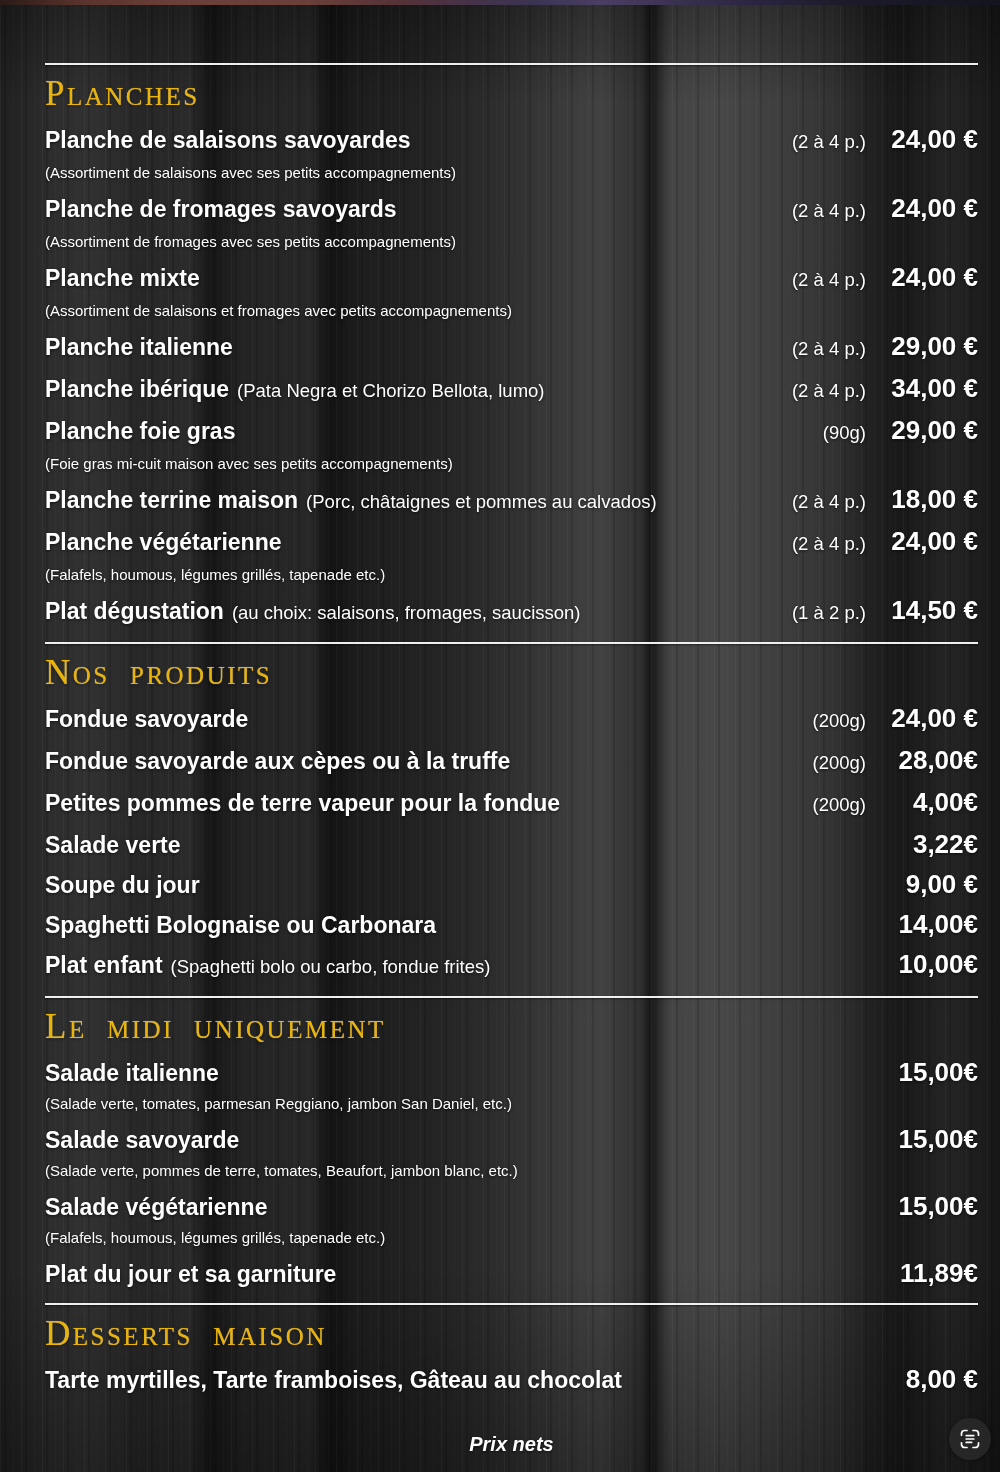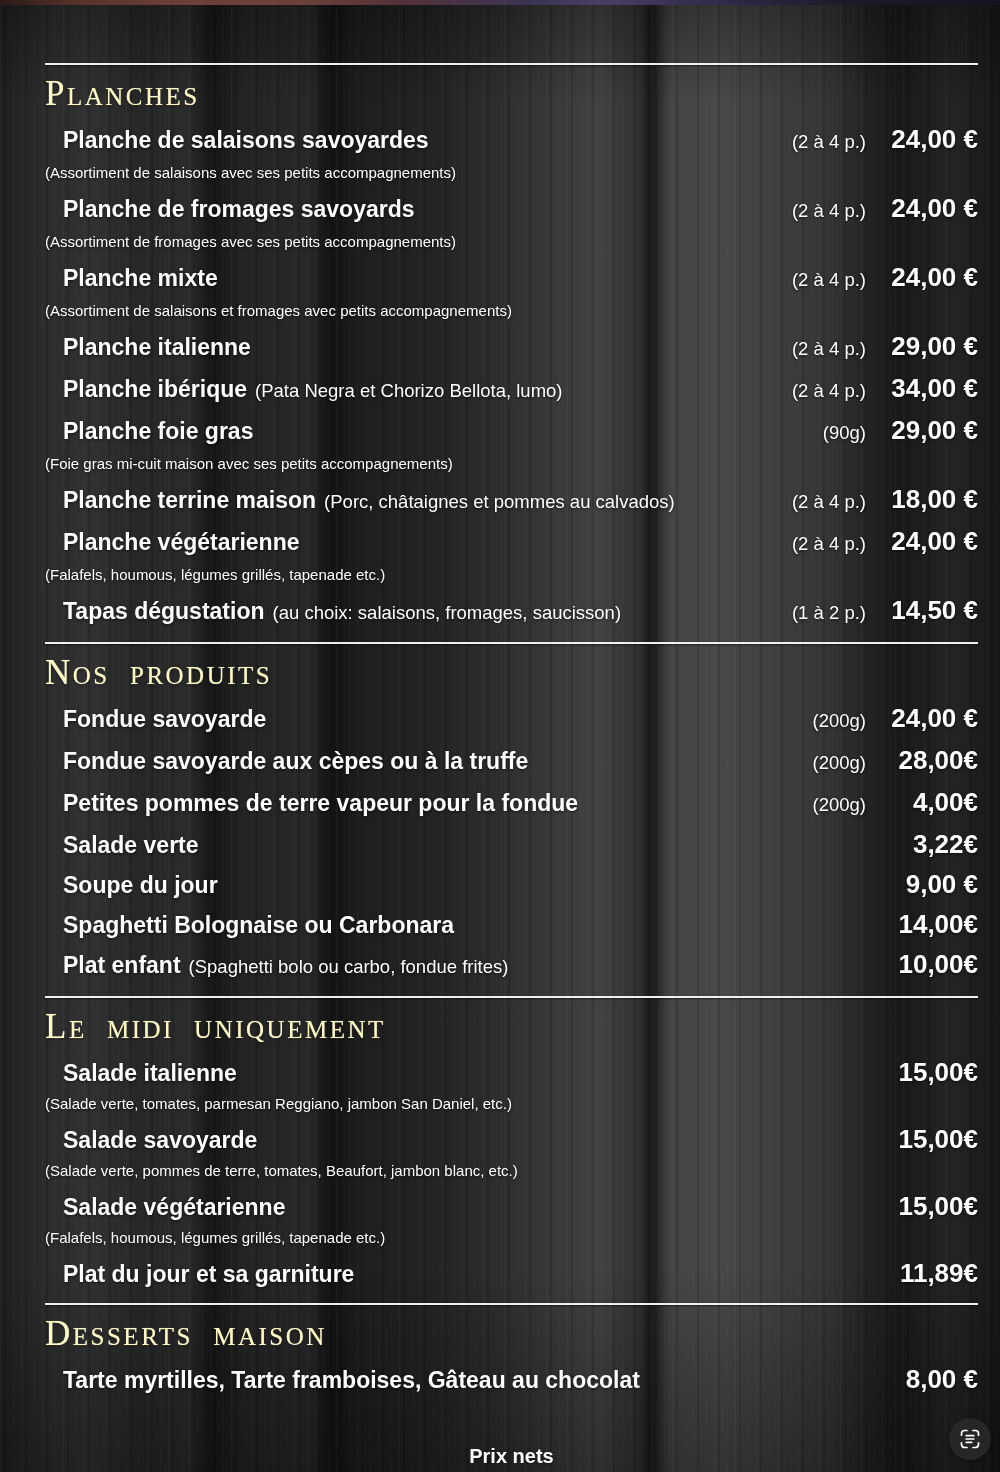--- a/index.html
+++ b/index.html
@@ -35,35 +35,35 @@
          box-shadow:0 1px 2px rgba(0,0,0,0.5); }
   .section{ padding-bottom:12px; }
   .section-title{
     font-family:"Liberation Serif", serif;
     font-variant:small-caps;
     font-weight:400;
     font-size:35px;
     letter-spacing:2.5px;
     word-spacing:9px;
     margin:9px 0 8px;
-    color:#fef9c3;
+    color:#eab308;
     text-shadow:0 0 1px rgba(255,255,255,0.55), 0 1px 3px rgba(0,0,0,0.55);
   }
   .row{ display:flex; align-items:baseline; line-height:34px; margin-top:5px;
         text-shadow:0 1px 3px rgba(0,0,0,0.6); }
-  .item-name{ font-size:23px; font-weight:700; white-space:nowrap;margin-left:18px; }
+  .item-name{ font-size:23px; font-weight:700; white-space:nowrap; }
   .item-note{ font-size:18.5px; font-weight:400; margin-left:8px; white-space:nowrap; }
   .item-portion{ font-size:18.5px; font-weight:400; margin-left:auto;
                  margin-right:16px; white-space:nowrap; }
   .item-price{ font-size:26px; font-weight:700; min-width:96px;
                text-align:right; white-space:nowrap; }
   .item-desc{ font-size:15px; font-weight:400; line-height:27px;
               text-shadow:0 1px 3px rgba(0,0,0,0.6); }
-  .footer{ text-align:center; font-size:20px; font-weight:700; margin-top:36px;
-           text-shadow:0 1px 3px rgba(0,0,0,0.6); }
+  .footer{ text-align:center; font-size:20px; font-weight:700; margin-top:24px;
+           text-shadow:0 1px 3px rgba(0,0,0,0.6);font-style:italic; }
   .live-text-btn{
     position:absolute; right:9px; bottom:12px;
     width:42px; height:42px; border-radius:50%;
     background:rgba(40,40,40,0.92);
     border:none; cursor:pointer;
     display:flex; align-items:center; justify-content:center;
     box-shadow:0 1px 4px rgba(0,0,0,0.4);
   }
   .live-text-btn svg{ display:block; }
 </style>
@@ -151,21 +151,21 @@
       <span class="item-name">Planche végétarienne</span>
 
       <span class="item-portion">(2 à 4 p.)</span>
       <span class="item-price">24,00 €</span>
     </div>
     <div class="item-desc">(Falafels, houmous, légumes grillés, tapenade etc.)</div>
   </div>
 
   <div class="item">
     <div class="row">
-      <span class="item-name">Tapas dégustation</span>
+      <span class="item-name">Plat dégustation</span>
       <span class="item-note">(au choix: salaisons, fromages, saucisson)</span>
       <span class="item-portion">(1 à 2 p.)</span>
       <span class="item-price">14,50 €</span>
     </div>
 
   </div>
 </div>
   </section>
 
   <section class="section">

